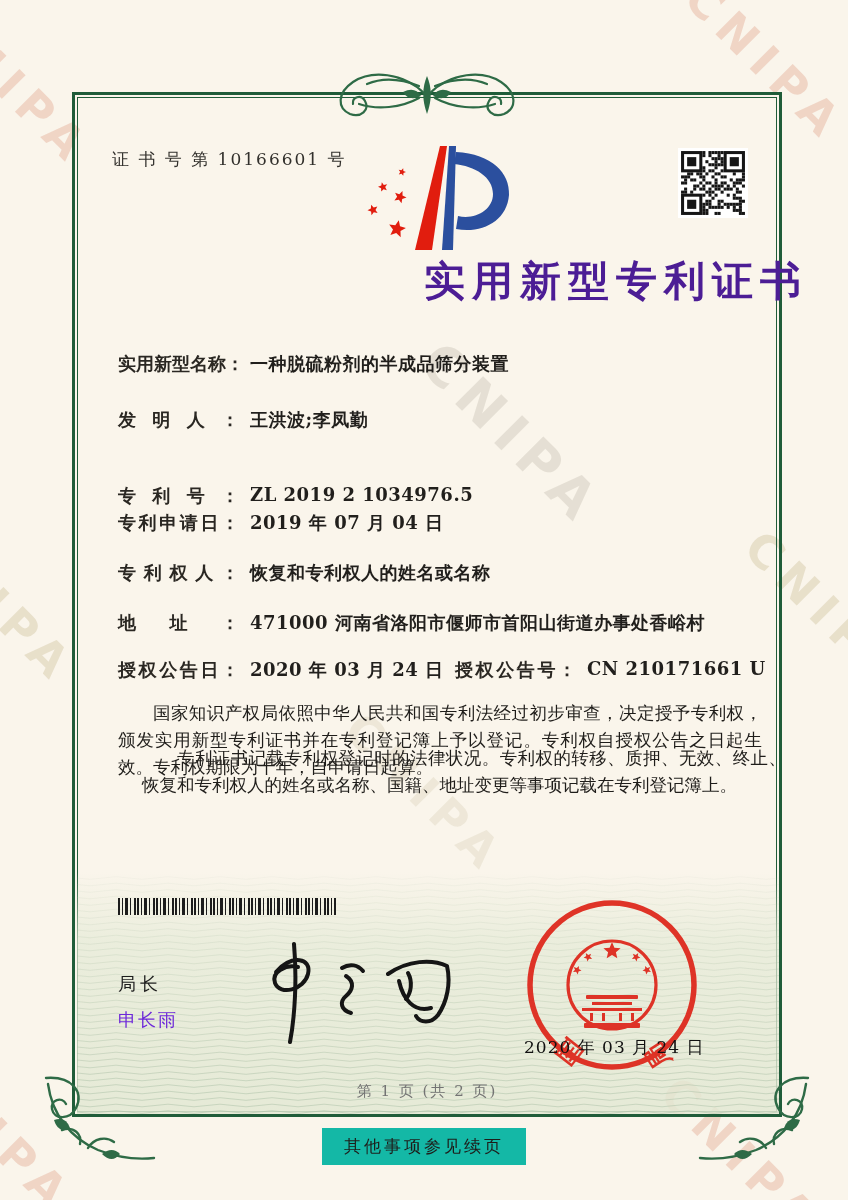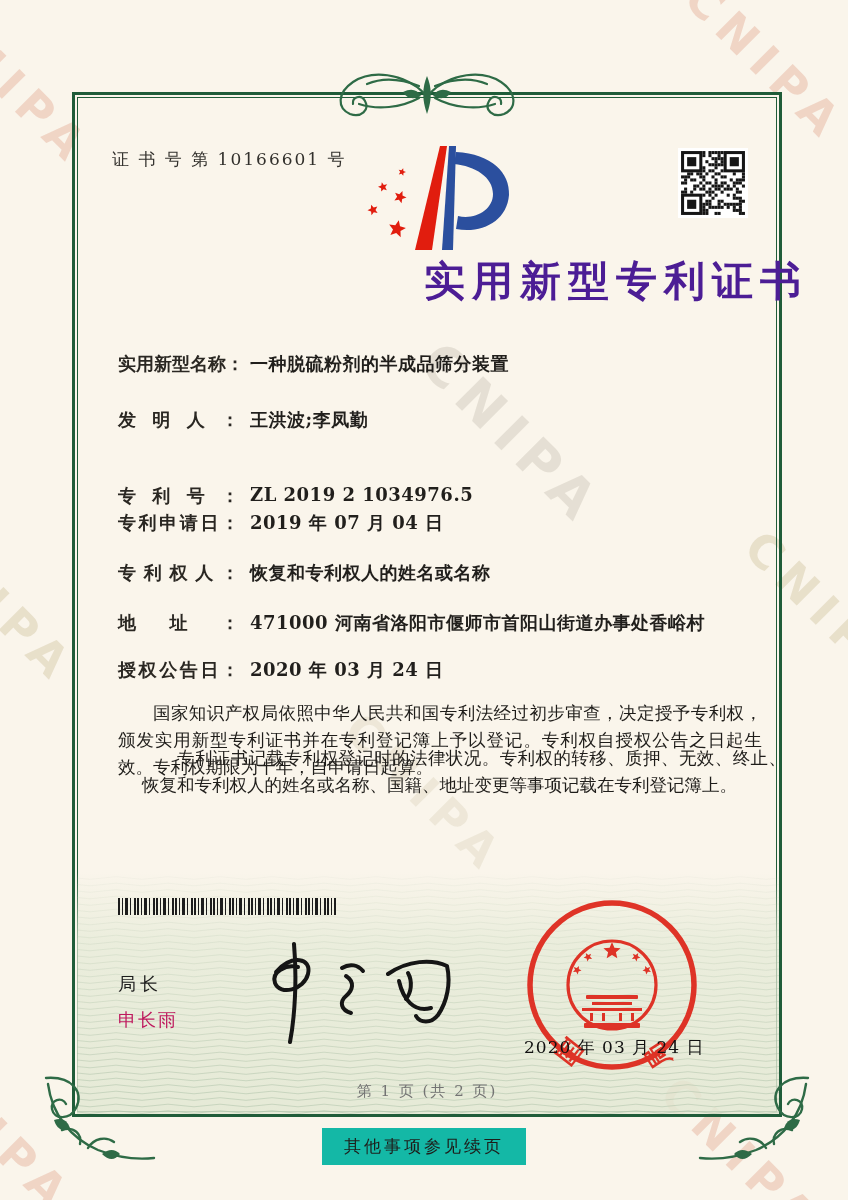--- a/index.html
+++ b/index.html
@@ -55,21 +55,21 @@
     position:absolute;left:118px;top:898px;width:218px;height:17px;z-index:2;
     background:
       repeating-linear-gradient(90deg,
         #1c1c1c 0 2px,transparent 2px 4px,
         #1c1c1c 4px 5px,transparent 5px 7px,
         #1c1c1c 7px 10px,transparent 10px 12px,
         #1c1c1c 12px 13px,transparent 13px 16px,
         #1c1c1c 16px 18px,transparent 18px 19px);
   }
   .signer-title{position:absolute;left:118px;top:972px;font-size:18px;letter-spacing:4px;z-index:2;color:#1c1c1c;}
-  .signer-name{position:absolute;left:118px;top:1008px;font-size:18px;letter-spacing:2px;z-index:2;color:#be185d;}
+  .signer-name{position:absolute;left:118px;top:1008px;font-size:18px;letter-spacing:2px;z-index:2;color:#6d28d9;}
   .signature{position:absolute;left:250px;top:938px;z-index:3;}
   .seal{position:absolute;left:524px;top:897px;z-index:3;}
   .seal-date{
     position:absolute;left:524px;top:1036px;width:176px;text-align:center;
     font-size:17px;color:#111;letter-spacing:1px;z-index:4;white-space:nowrap;
   }
   .page-info{position:absolute;left:72px;top:1082px;width:710px;text-align:center;font-size:15px;color:#737373;z-index:2;letter-spacing:2px;}
   .note{
     position:absolute;left:50%;top:1128px;transform:translateX(-50%);
     background:#14b8a6;padding:7px 22px;font-size:17px;letter-spacing:3px;color:#1e1c19;z-index:2;white-space:nowrap;
@@ -356,20 +356,23 @@
   <span class="flabel">专利申请日：</span><span class="fvalue">2019 年 07 月 04 日</span>
 </div>
 <div class="frow" style="top:561px;">
   <span class="flabel">专利权人：</span><span class="fvalue">恢复和专利权人的姓名或名称</span>
 </div>
 <div class="frow" style="top:611px;">
   <span class="flabel">地址：</span><span class="fvalue">471000 河南省洛阳市偃师市首阳山街道办事处香峪村</span>
 </div>
 <div class="frow" style="top:658px;">
   <span class="flabel">授权公告日：</span><span class="fvalue">2020 年 03 月 24 日</span>
+  <span class="fpair2">
+    <span class="flabel">授权公告号：</span><span class="fvalue">CN 210171661 U</span>
+  </span>
 </div>
 
 <p class="para" style="top:700px;">国家知识产权局依照中华人民共和国专利法经过初步审查，决定授予专利权，颁发实用新型专利证书并在专利登记簿上予以登记。专利权自授权公告之日起生效。专利权期限为十年，自申请日起算。</p>
 <p class="para" style="top:745px;margin-left:24px;">专利证书记载专利权登记时的法律状况。专利权的转移、质押、无效、终止、恢复和专利权人的姓名或名称、国籍、地址变更等事项记载在专利登记簿上。</p>
 
 <div class="barcode"></div>
 
 <div class="signer-title">局长</div>
 <div class="signer-name">申长雨</div>
 

